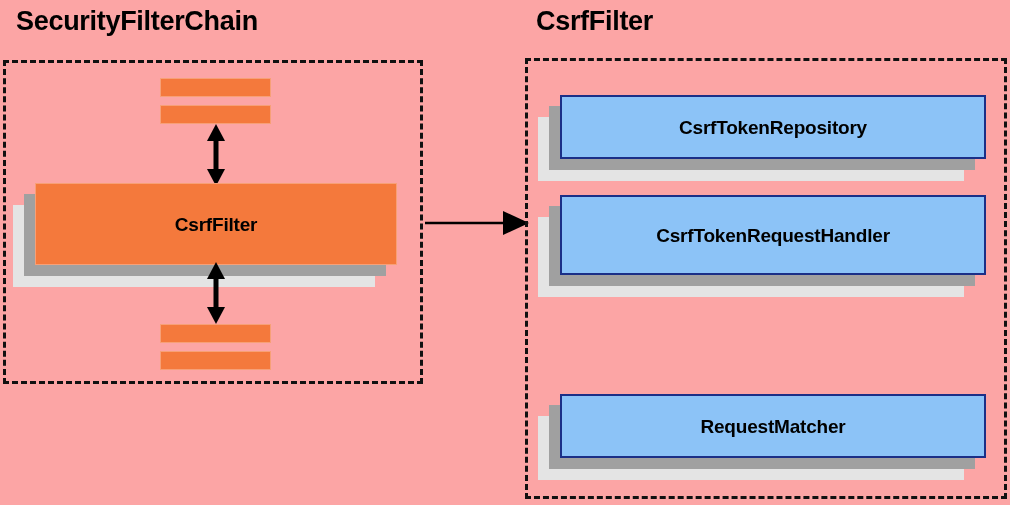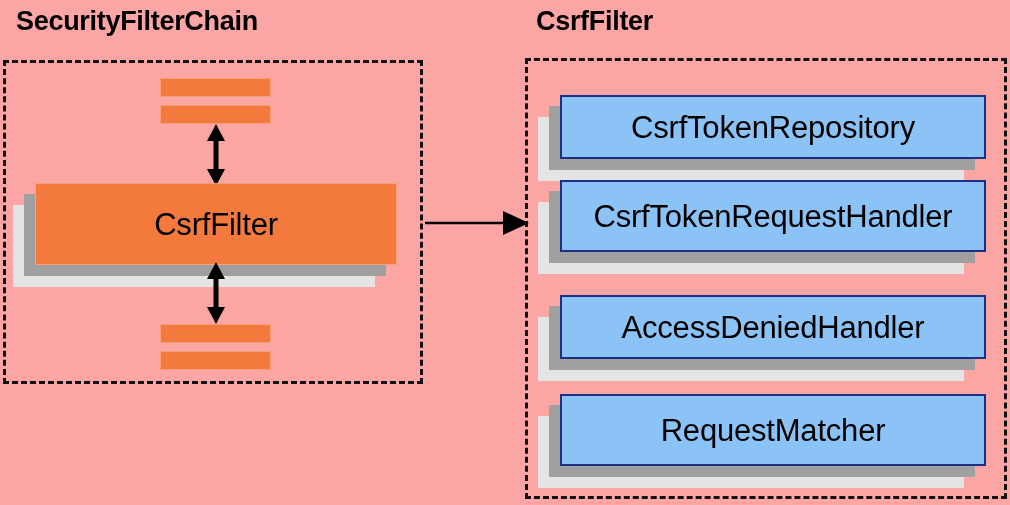--- a/index.html
+++ b/index.html
@@ -59,22 +59,22 @@
 
   .face.orange {
     background: #f4793c;
     border: 1px solid #f7a077;
   }
   .face.blue {
     background: #8cc3f7;
     border: 2px solid #1b2f87;
   }
   .box-label {
-    font-size: 31px;
-    font-weight: normal;
+    font-size: 19px;
+    font-weight: bold;
     color: #000000;
     letter-spacing: -0.2px;
     white-space: nowrap;
     line-height: 1;
   }
 
   
   .slab {
     position: absolute;
     background: #f4793c;
@@ -130,37 +130,30 @@
   <div id="panel-right" class="dashed-panel"></div>
 
   <div class="stack" style="left:560px; top:95px; width:426px; height:64px;">
     <div class="sh-far"></div>
     <div class="sh-near"></div>
     <div class="face blue">
       <span class="box-label">CsrfTokenRepository</span>
     </div>
   </div>
 
-  <div class="stack" style="left:560px; top:180px; width:426px; height:72px;">
+  <div class="stack" style="left:560px; top:195px; width:426px; height:80px;">
     <div class="sh-far"></div>
     <div class="sh-near"></div>
     <div class="face blue">
       <span class="box-label">CsrfTokenRequestHandler</span>
     </div>
   </div>
 
-  <div class="stack" style="left:560px; top:295px; width:426px; height:64px;">
-    <div class="sh-far"></div>
-    <div class="sh-near"></div>
-    <div class="face blue">
-      <span class="box-label">AccessDeniedHandler</span>
-    </div>
-  </div>
 
-  <div class="stack" style="left:560px; top:394px; width:426px; height:72px;">
+  <div class="stack" style="left:560px; top:394px; width:426px; height:64px;">
     <div class="sh-far"></div>
     <div class="sh-near"></div>
     <div class="face blue">
       <span class="box-label">RequestMatcher</span>
     </div>
   </div>
 
 </div>
 
 </body></html>

